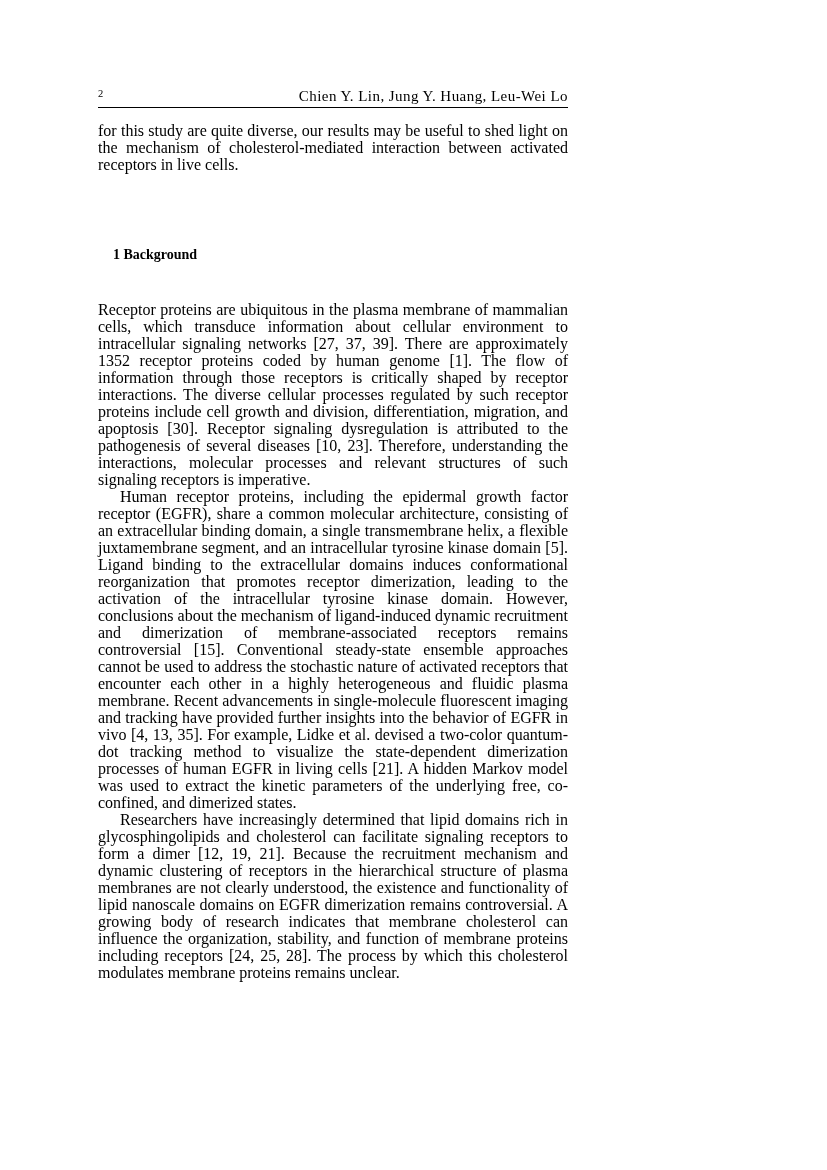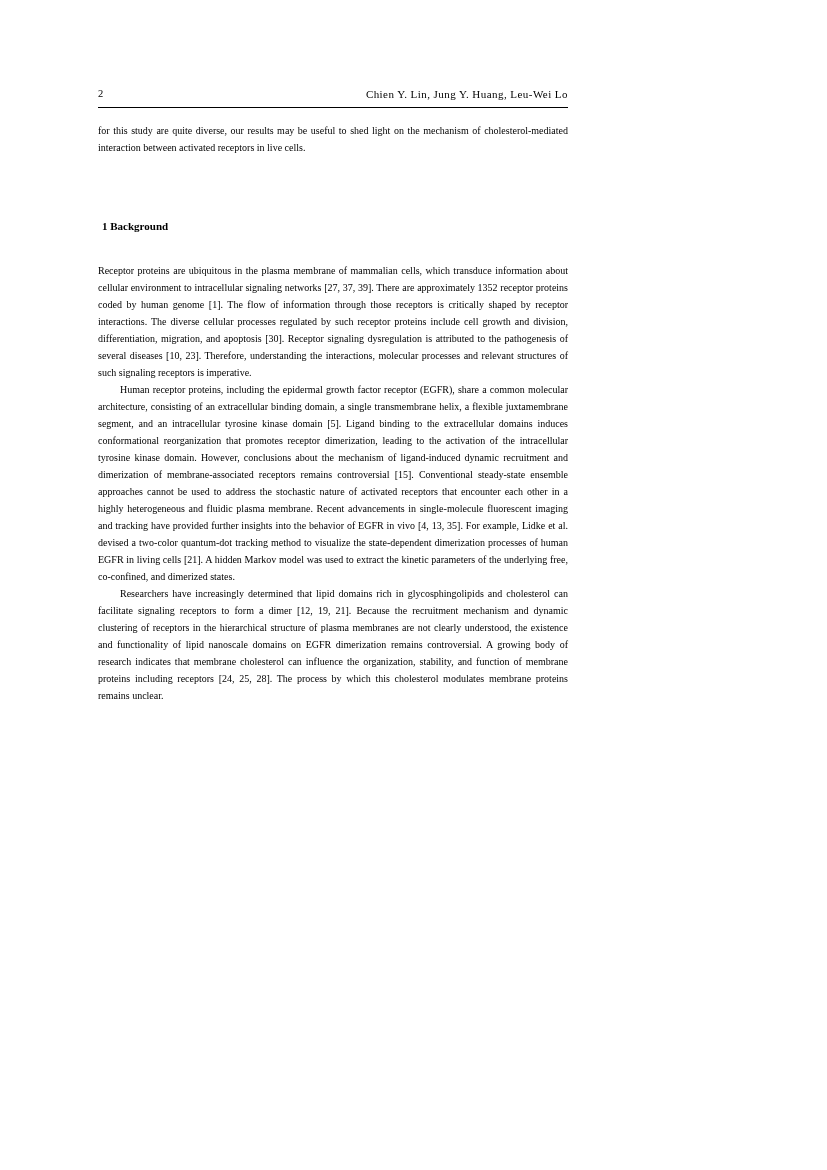--- a/index.html
+++ b/index.html
@@ -31,55 +31,55 @@
     display: flex;
     align-items: flex-start;
     justify-content: space-between;
     font-size: 10.5px;
     letter-spacing: 0.35px;
   }
   .runhead-page {
     font-size: 10.5px;
   }
   .runhead-authors {
-    font-size: 11px;
+    font-size: 15px;
     letter-spacing: 0.45px;
   }
   .runhead-rule {
     position: absolute;
     left: 0;
     top: 107px;
     width: 470px;
     height: 1.1px;
     background: #000000;
   }
   
   .body {
     position: absolute;
     left: 0;
     top: 122px;
     width: 470px;
   }
   p.para {
     margin: 0;
-    font-size: 10px;
+    font-size: 16px;
     line-height: 17.0px;
     text-align: justify;
     text-justify: inter-word;
     hyphens: auto;
     -webkit-hyphens: auto;
     text-indent: 0;
   }
   p.indent {
     text-indent: 22px;
   }
   .gap-notice { height: 6px; }
   h2.section {
-    margin: 4px;
-    font-size: 11px;
+    margin: 15px;
+    font-size: 14px;
     font-weight: bold;
     line-height: 17px;
     text-align: left;
   }
   .sec-space-before { height: 52px; }
   .sec-space-after  { height: 23px; }
 </style>
 </head>
 <body>
 

